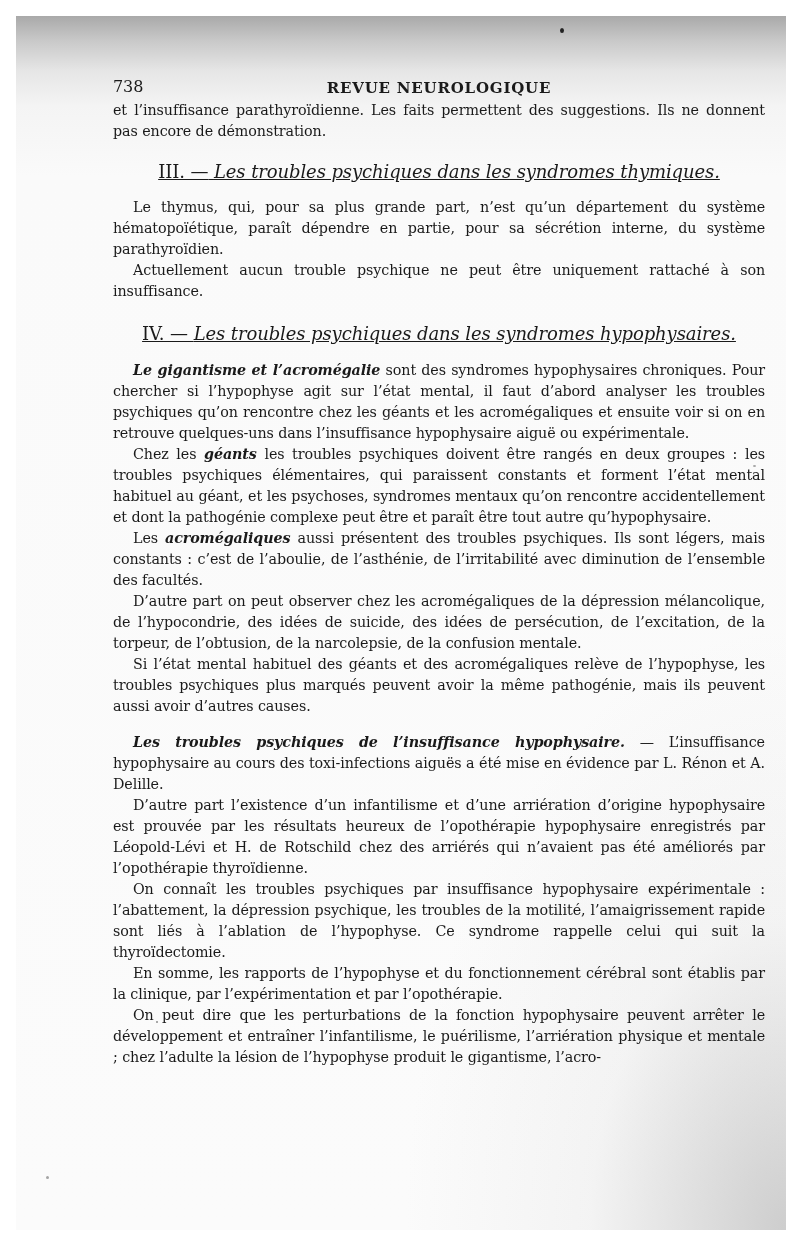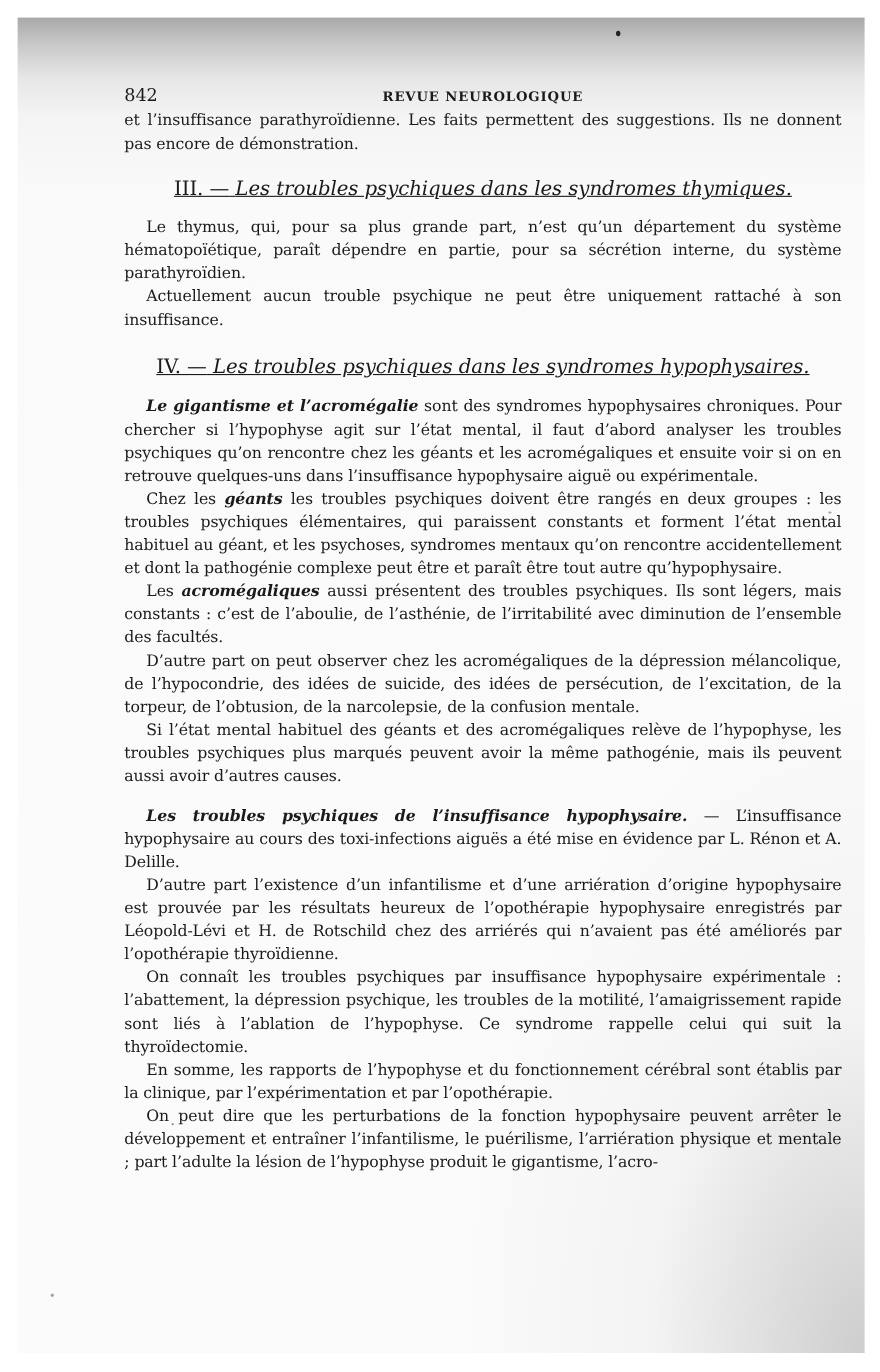--- a/index.html
+++ b/index.html
@@ -35,21 +35,21 @@
       height: 22px;
       margin-bottom: 2px;
     }
     .page-number {
       position: absolute; left: 0; top: 0;
       font-size: 16px; font-weight: normal;
     }
     .journal-title {
       position: absolute; left: 0; right: 0; top: 2px;
       text-align: center;
-      font-size: 12px;
+      font-size: 15px;
       letter-spacing: 0.8px;
       font-weight: bold;
     }
     p {
       margin: 0;
       text-align: justify;
       text-indent: 20px;
     }
     p.noindent { text-indent: 0; }
     h2 {
@@ -73,21 +73,21 @@
 <div class="scan">
   <div class="speck" style="left:544px;top:12px;width:4px;height:5px;"></div>
   <div class="speck" style="left:737px;top:449px;width:3px;height:2px;opacity:0.4;"></div>
   <div class="speck" style="left:140px;top:1005px;width:2px;height:2px;opacity:0.5;"></div>
   <div class="speck" style="left:30px;top:1160px;width:3px;height:3px;opacity:0.4;"></div>
 </div>
 
 <div class="page">
 
   <div class="running-head">
-    <span class="page-number">842</span>
+    <span class="page-number">738</span>
     <span class="journal-title">REVUE NEUROLOGIQUE</span>
   </div>
 
   <p class="noindent">et l’insuffisance parathyroïdienne. Les faits permettent des suggestions. Ils ne donnent pas encore de démonstration.</p>
 
   <h2 class="sec3">
     <span class="num">III. —</span>
     <span class="title">Les troubles psychiques dans les syndromes thymiques.</span>
   </h2>
 
@@ -108,15 +108,15 @@
   <p>D’autre part on peut observer chez les acromégaliques de la dépression mélancolique, de l’hypocondrie, des idées de suicide, des idées de persécution, de l’excitation, de la torpeur, de l’obtusion, de la narcolepsie, de la confusion mentale.</p>
   <p>Si l’état mental habituel des géants et des acromégaliques relève de l’hypophyse, les troubles psychiques plus marqués peuvent avoir la même pathogénie, mais ils peuvent aussi avoir d’autres causes.</p>
 
   <div class="gap"></div>
 
   <p><em class="bi">Les troubles psychiques de l’insuffisance hypophysaire.</em><span> — L’insuffisance hypophysaire au cours des toxi-infections aiguës a été mise en évidence par L. Rénon et A. Delille.</span></p>
 
   <p>D’autre part l’existence d’un infantilisme et d’une arriération d’origine hypophysaire est prouvée par les résultats heureux de l’opothérapie hypophysaire enregistrés par Léopold-Lévi et H. de Rotschild chez des arriérés qui n’avaient pas été améliorés par l’opothérapie thyroïdienne.</p>
   <p>On connaît les troubles psychiques par insuffisance hypophysaire expérimentale : l’abattement, la dépression psychique, les troubles de la motilité, l’amaigrissement rapide sont liés à l’ablation de l’hypophyse. Ce syndrome rappelle celui qui suit la thyroïdectomie.</p>
   <p>En somme, les rapports de l’hypophyse et du fonctionnement cérébral sont établis par la clinique, par l’expérimentation et par l’opothérapie.</p>
-  <p>On peut dire que les perturbations de la fonction hypophysaire peuvent arrêter le développement et entraîner l’infantilisme, le puérilisme, l’arriération physique et mentale ; part l’adulte la lésion de l’hypophyse produit le gigantisme, l’acro-</p>
+  <p>On peut dire que les perturbations de la fonction hypophysaire peuvent arrêter le développement et entraîner l’infantilisme, le puérilisme, l’arriération physique et mentale ; chez l’adulte la lésion de l’hypophyse produit le gigantisme, l’acro-</p>
 
 </div>
 
 </body></html>

